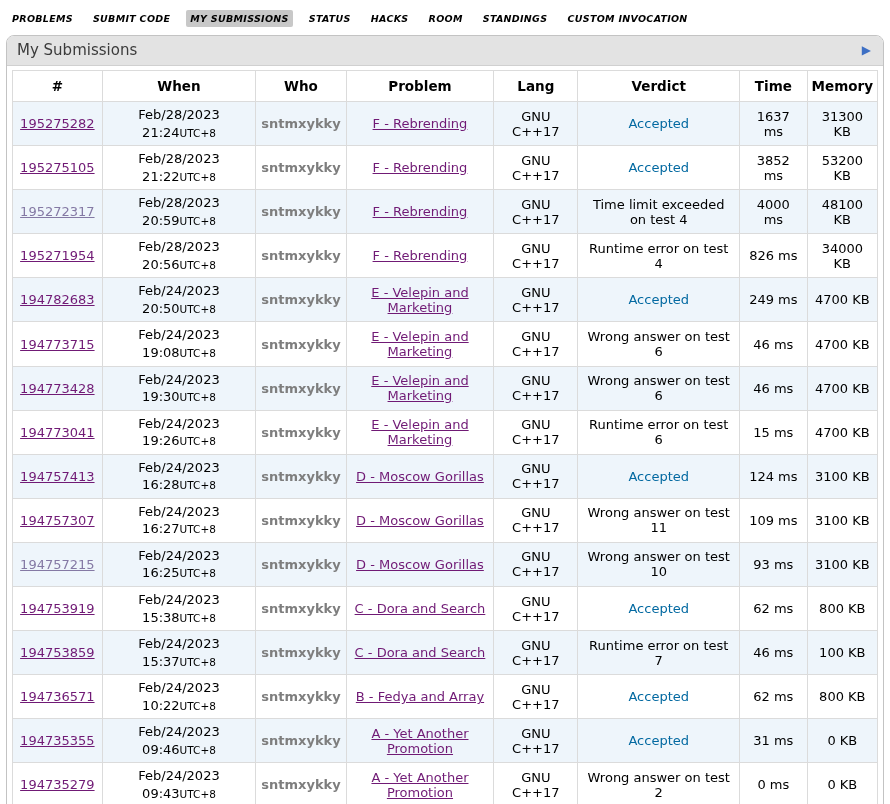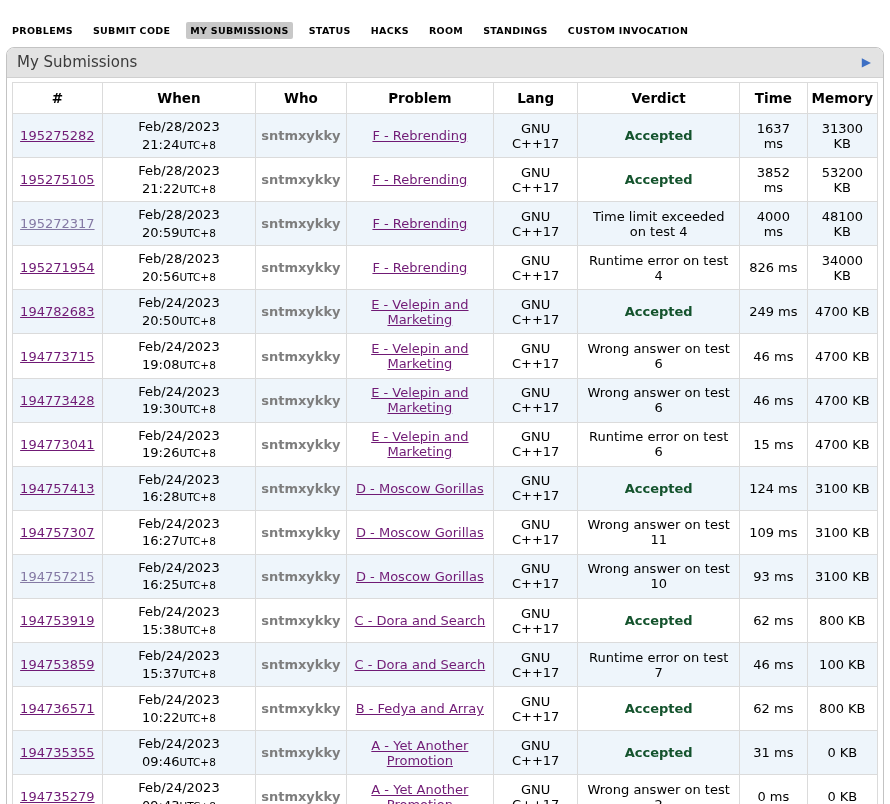--- a/index.html
+++ b/index.html
@@ -5,22 +5,23 @@
   * { box-sizing: border-box; }
   html, body { margin: 0; padding: 0; background: #fff; }
   body {
     font-family: "DejaVu Sans", "Liberation Sans", sans-serif;
     width: 890px;
     color: #000;
   }
 
   
   .contest-nav {
-    padding: 19px 8px 6px 8px;
+    padding: 7px 8px 6px 8px;
     white-space: nowrap;
+    font-style: italic;
   }
   .contest-nav a {
     display: inline-block;
     font-size: 9.5px;
     font-weight: bold;
     letter-spacing: 0.3px;
     color: #000;
     text-decoration: none;
     text-transform: uppercase;
     padding: 3px 4px;
@@ -95,21 +96,21 @@
     text-decoration: none;
     cursor: pointer;
   }
 
   .when-date { line-height: 1.35; }
   .when-time { line-height: 1.35; }
   .when-tz { font-size: 10.5px; margin-top: 44px; }
 
   td.cell-lang { padding: 4px 13px; }
 
-  .v-accepted { color: #14532d; font-weight: bold; }
+  .v-accepted { color: #0369a1; font-weight: normal; }
   .v-rejected { color: #000000; }
 
   td.cell-time, td.cell-memory { color: #000; }
 </style>
 </head>
 <body>
 
 <div class="contest-nav">
   <a>PROBLEMS</a>
   <a>SUBMIT CODE</a>

